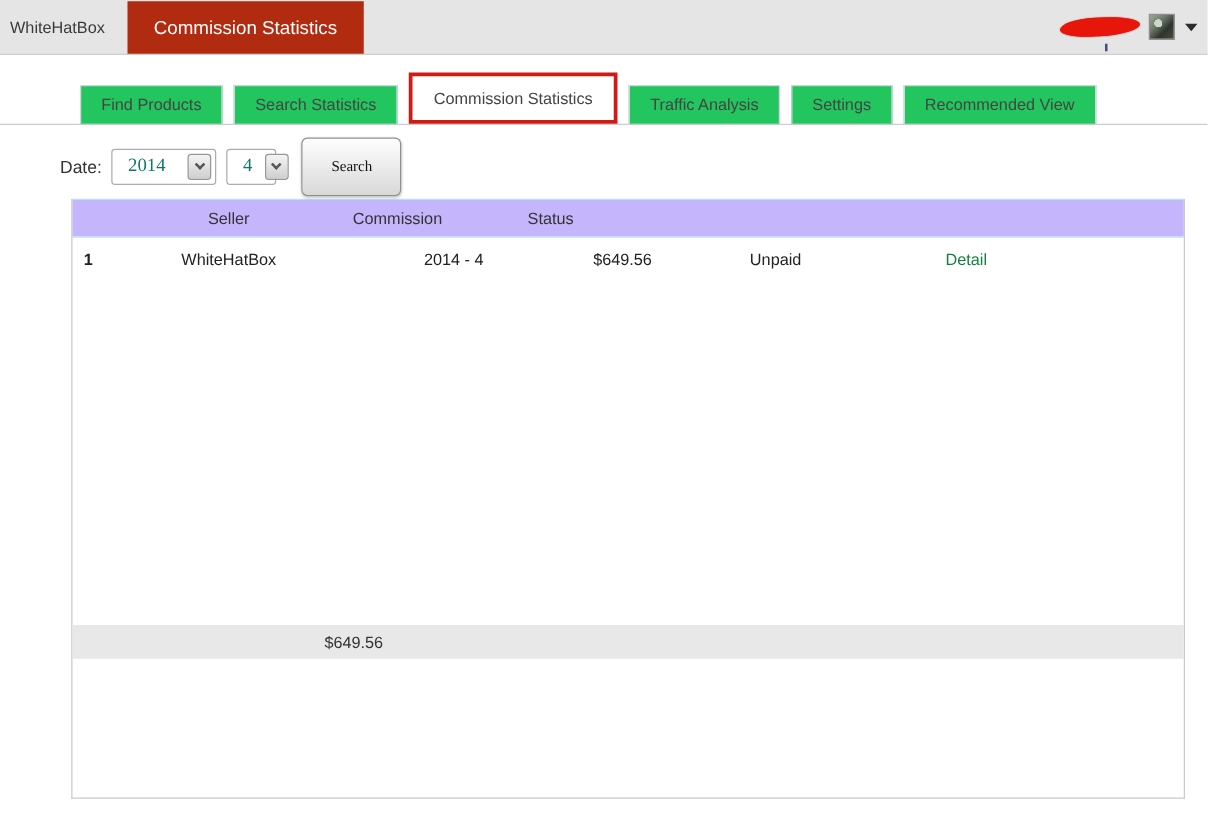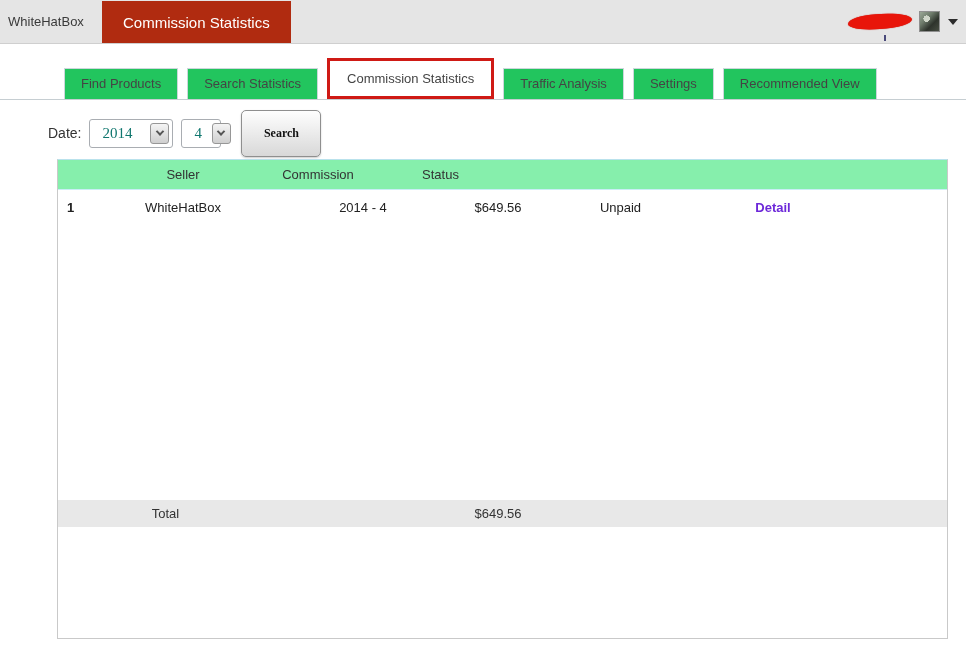--- a/index.html
+++ b/index.html
@@ -144,62 +144,62 @@
     transform: rotate(45deg) translate(-1px,-1px);
   }
   .search-btn {
     width: 80px; height: 47px;
     margin-left: 12px;
     border: 1px solid #8f8f8f;
     border-radius: 5px;
     background: linear-gradient(#fefefe, #d8d8d8);
     box-shadow: 0 1px 2px rgba(0,0,0,0.2);
     font-family: "Liberation Serif", serif;
-    font-weight: bold;
+    font-weight: normal;
     font-size: 12px;
     color: #111;
     cursor: pointer;
   }
 
   
   .table-box {
     width: 891px;
     height: 480px;
     margin: 11px 0 0 57px;
     border: 1px solid #c9c9c9;
     border-top: 1px solid #b9e2ec;
     display: flex;
     flex-direction: column;
     background: #fff;
   }
   .trow { display: flex; align-items: center; font-size: 13px; }
   .thead {
     height: 30px;
-    background: #86efac;
+    background: #c4b5fd;
     border-bottom: 1px solid #c9eef6;
     color: #333;
   }
   .tdata { height: 35px; color: #222; }
   .spacer { flex: 1; }
   .ttotal {
     height: 27px;
     background: #e8e8e8;
     color: #333;
   }
   .tfoot-pad { height: 111px; }
 
   .c-idx   { width: 35px; padding-left: 9px; font-weight: bold; text-align: left; }
   .c-seller{ width: 180px; text-align: center; }
   .c-time  { width: 180px; text-align: center; }
   .c-comm  { width: 90px;  text-align: center; }
   .c-status{ width: 155px; text-align: center; }
   .c-action{ width: 150px; text-align: center; }
   .c-seller-wide { width: 215px; text-align: center; }
 
-  .link { color: #6d28d9; cursor: pointer; text-decoration: none; font-weight: bold; }
+  .link { color: #15803d; cursor: pointer; text-decoration: none; }
 </style>
 </head>
 <body>
 
 <div class="page">
 
   <div class="topbar">
     <div class="brand">WhiteHatBox</div>
     <div class="title-box">Commission Statistics</div>
     <div class="topbar-right">
@@ -253,21 +253,20 @@
       <div class="c-comm">$649.56</div>
       <div class="c-status">Unpaid</div>
       <div class="c-action">
         <a class="link">Detail</a>
       </div>
     </div>
 
     <div class="spacer"></div>
 
     <div class="trow ttotal">
-      <div class="c-seller-wide">Total</div>
       <div class="c-time"></div>
       <div class="c-comm">$649.56</div>
     </div>
 
     <div class="tfoot-pad"></div>
   </div>
 
 </div>
 
 </body></html>

